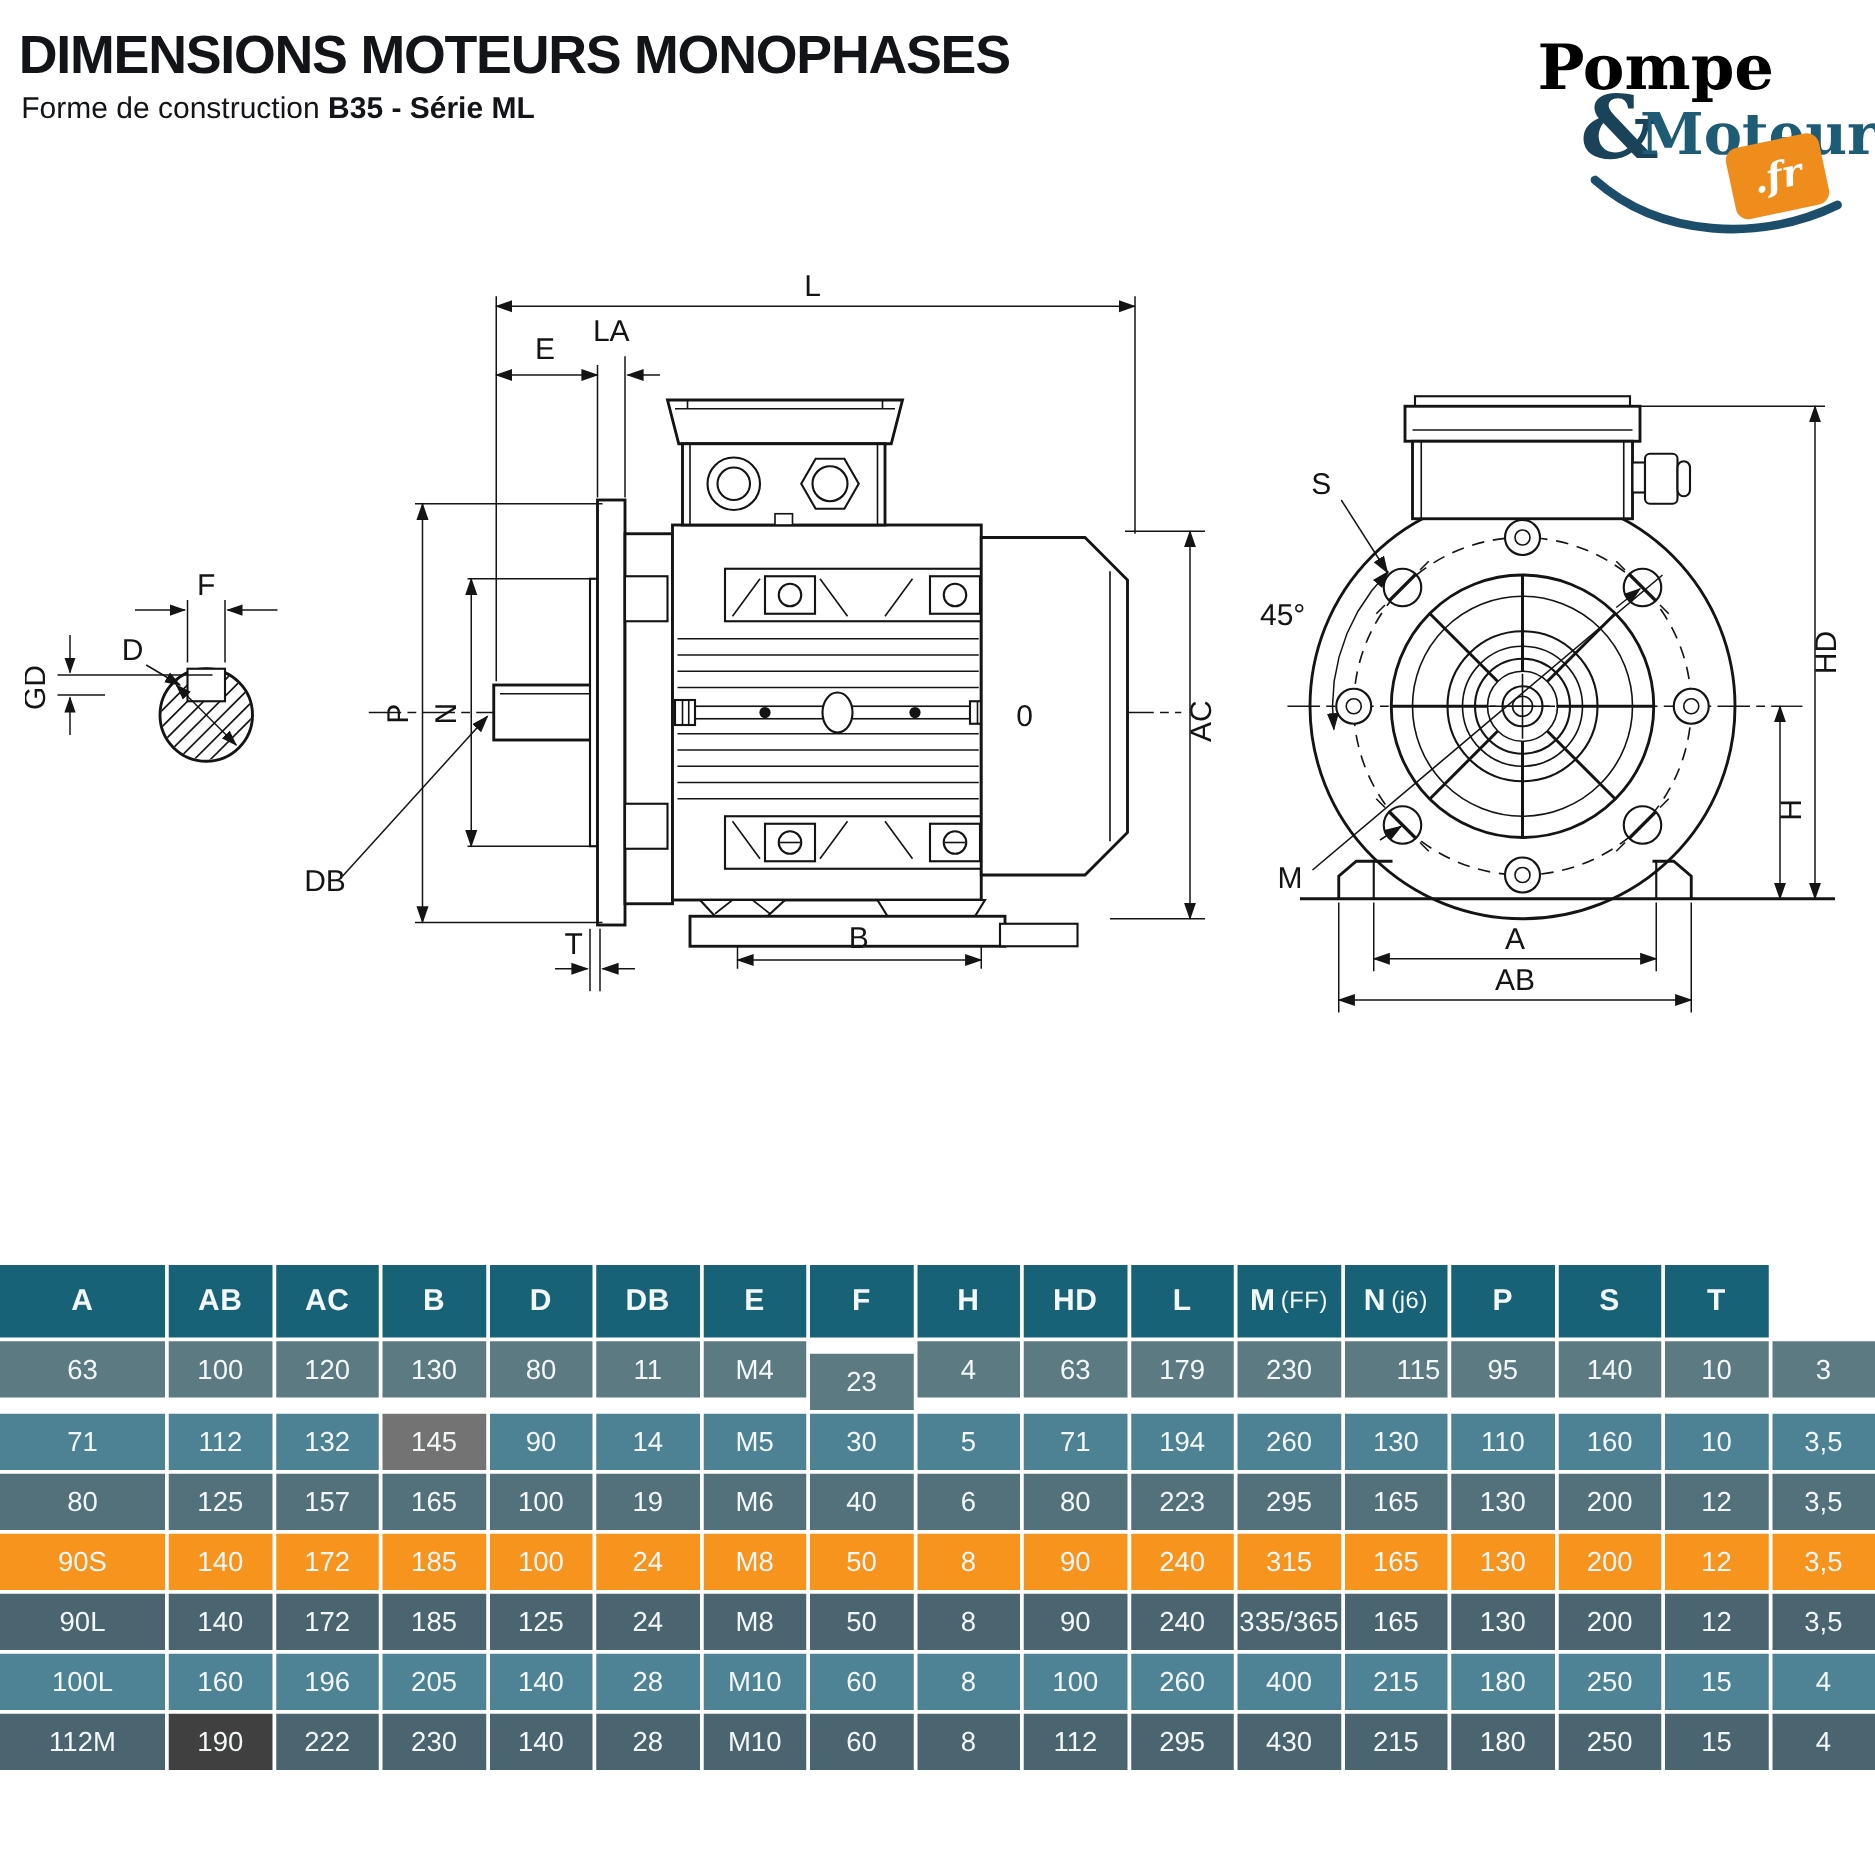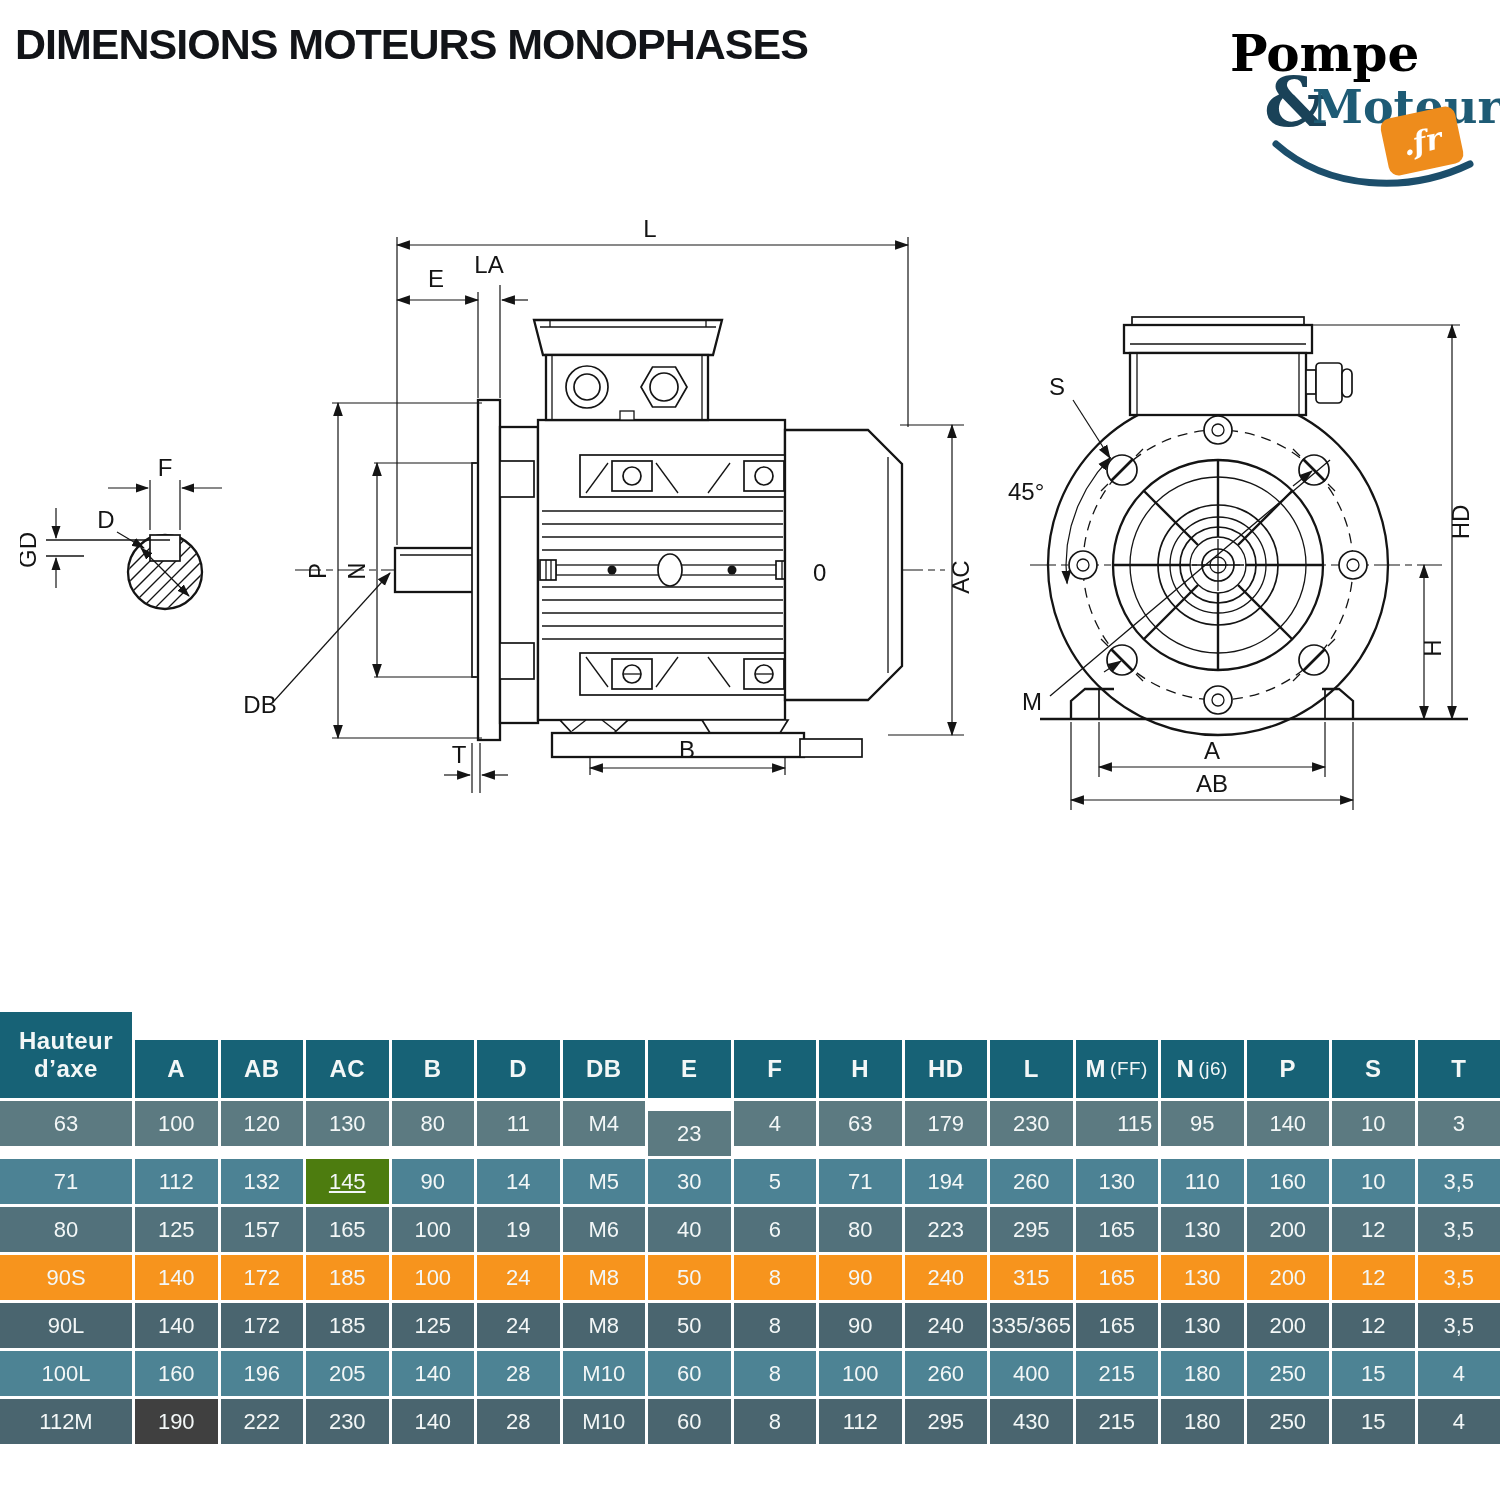--- a/index.html
+++ b/index.html
@@ -43,20 +43,21 @@
   .thead .cell .sub{font-weight:400;font-size:19px;margin-left:4px;}
   .tbody .cell{height:45px;}
 </style>
 </head>
 <body>
 
 <div class="page">
 
   <div class="hdr">
     <h1>DIMENSIONS MOTEURS MONOPHASES</h1>
+    <p><span class="rg">Forme de construction </span><span class="bd">B35 - Série ML</span></p>
   </div>
 
   <div class="logo">
     <span class="w1">Pompe</span>
     <span class="amp">&amp;</span>
     <span class="w2">Moteur</span>
     <svg class="swoosh" width="212" height="62" viewBox="0 0 212 62">
       <path d="M8,8 C60,54 140,58 202,28" stroke="#1C4E6B" stroke-width="7" fill="none" stroke-linecap="round"></path>
     </svg>
     <div class="badge">
@@ -377,22 +378,20 @@
       <line x1="97" y1="92" x2="124" y2="108" marker-end="url(#ar3)"></line>
       <line x1="121" y1="108" x2="169" y2="156" marker-start="url(#ar3)" marker-end="url(#ar3)"></line>
     </g>
     <text x="145" y="36" text-anchor="middle">F</text>
     <text x="86" y="88" text-anchor="middle">D</text>
     <text x="16" y="110" text-anchor="middle" transform="rotate(-90 16 110)" font-size="22">GD</text>
   </svg>
 
   <div id="dim-table">
       <div class="trow thead">
-        <div class="cell first" style="background: rgb(23, 98, 118);">Hauteur
-d’axe</div>
         <div class="cell" style="background: rgb(23, 98, 118);">
           <span>A</span>
         </div>
         <div class="cell" style="background: rgb(23, 98, 118);">
           <span>AB</span>
         </div>
         <div class="cell" style="background: rgb(23, 98, 118);">
           <span>AC</span>
         </div>
         <div class="cell" style="background: rgb(23, 98, 118);">
@@ -453,21 +452,21 @@
         <div class="cell" style="background: rgb(92, 122, 129); padding-left: 36px;">115</div>
         <div class="cell" style="background: rgb(92, 122, 129);">95</div>
         <div class="cell" style="background: rgb(92, 122, 129);">140</div>
         <div class="cell" style="background: rgb(92, 122, 129);">10</div>
         <div class="cell" style="background: rgb(92, 122, 129);">3</div>
       </div>
       <div class="trow tbody">
         <div class="cell" style="background: rgb(76, 130, 148);">71</div>
         <div class="cell" style="background: rgb(76, 130, 148);">112</div>
         <div class="cell" style="background: rgb(76, 130, 148);">132</div>
-        <div class="cell" style="background: #4d7c0f; text-decoration: underline;">145</div>
+        <div class="cell" style="background: #737373;">145</div>
         <div class="cell" style="background: rgb(76, 130, 148);">90</div>
         <div class="cell" style="background: rgb(76, 130, 148);">14</div>
         <div class="cell" style="background: rgb(76, 130, 148);">M5</div>
         <div class="cell" style="background: rgb(76, 130, 148);">30</div>
         <div class="cell" style="background: rgb(76, 130, 148);">5</div>
         <div class="cell" style="background: rgb(76, 130, 148);">71</div>
         <div class="cell" style="background: rgb(76, 130, 148);">194</div>
         <div class="cell" style="background: rgb(76, 130, 148);">260</div>
         <div class="cell" style="background: rgb(76, 130, 148);">130</div>
         <div class="cell" style="background: rgb(76, 130, 148);">110</div>

